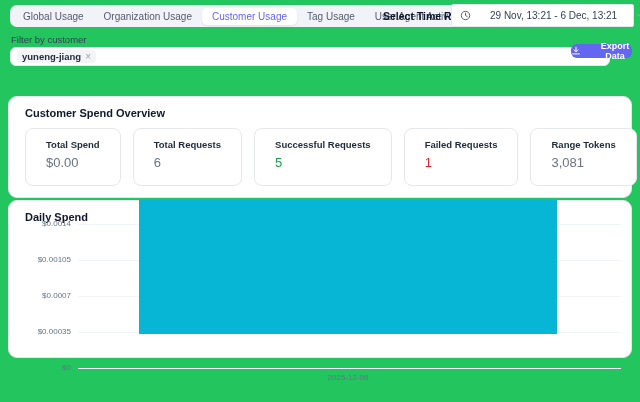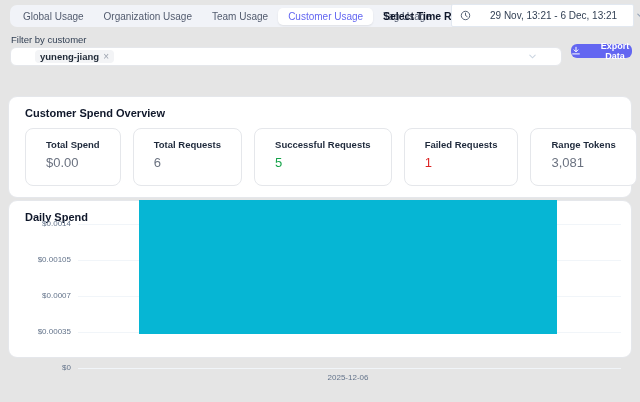--- a/index.html
+++ b/index.html
@@ -1,34 +1,34 @@
 <!DOCTYPE html>
 <html><head>
 <meta charset="utf-8">
 <style>
   * { margin:0; padding:0; box-sizing:border-box; }
   body { font-family:"Liberation Sans", sans-serif; background:#ffffff; }
-  .page { position:relative; width:640px; height:402px; background:#e5e5e5; overflow:hidden; }
+  .page { position:relative; width:640px; height:402px; background:#22c55e; overflow:hidden; }
 
   
   .top-tabs { position:absolute; left:10px; top:5px; height:22px; display:inline-flex; align-items:center;
     background:#f1f3f8; border-radius:7px; padding:2px 3px; }
   .top-tab { font-size:10px; color:#525b6e; padding:3px 10px; border-radius:5px; cursor:pointer; white-space:nowrap; }
   .top-tab.active { background:#ffffff; color:#6366f1; box-shadow:0 1px 2px rgba(0,0,0,.08); }
 
   .time-range-label { position:absolute; left:383px; top:10px; font-size:10.5px; font-weight:bold; color:#0f172a; }
   .date-picker { position:absolute; left:451px; top:4px; width:183px; height:23px; background:#fff;
     border:1px solid #e2e8f0; border-radius:2px; display:flex; align-items:center; padding:0 8px; gap:19px; cursor:pointer; }
   .date-picker .value { font-size:10px; color:#334155; flex:1; white-space:nowrap; }
   .icon-svg { display:block; }
 
   
   .filter-label { position:absolute; left:11px; top:34px; font-size:9.5px; color:#334155; }
-  .filter-input { position:absolute; left:10px; top:47px; width:552px; height:19px; background:#fff;
-    border:1px solid #e5e7eb; border-radius:6px; display:flex; align-items:center; padding:0 24px; cursor:text; }
+  .filter-input { position:absolute; left:10px; top:47px; width:600px; height:19px; background:#fff;
+    border:1px solid #e5e7eb; border-radius:6px; display:flex; align-items:center; padding:0 6px; cursor:text; }
   .tag { display:inline-flex; align-items:center; gap:4px; background:#f3f4f6; border-radius:4px;
     padding:1px 5px; font-size:9.5px; font-weight:bold; color:#1f2937; }
   .tag-x { color:#9ca3af; font-size:10px; cursor:pointer; font-weight:normal; }
   .filter-chevron { margin-left:auto; }
 
   .export-btn { position:absolute; left:571px; top:44px; width:61px; height:14px; border:none; border-radius:6px;
     background:#6366f1; color:#fff; font-size:9px; font-weight:bold; display:flex; align-items:center;
     justify-content:center; gap:17px; cursor:pointer; font-family:"Liberation Sans", sans-serif; }
 
   
@@ -56,21 +56,20 @@
   .xtick { position:absolute; left:130px; width:418px; top:172px; text-align:center; font-size:8px; color:#64748b; }
 </style>
 </head>
 <body>
 
 <div class="page">
 
   <div class="top-tabs">
     <span class="top-tab">Global Usage</span>
     <span class="top-tab">Organization Usage</span>
-    <span class="top-tab">Team Usage</span>
     <span class="top-tab active">Customer Usage</span>
     <span class="top-tab">Tag Usage</span>
     <span class="top-tab">User Agent Activity</span>
   </div>
 
   <div class="time-range-label">Select Time Range</div>
 
   <div class="date-picker">
     <span>
       <svg class="icon-svg" width="11" height="11" viewBox="0 0 12 12">

